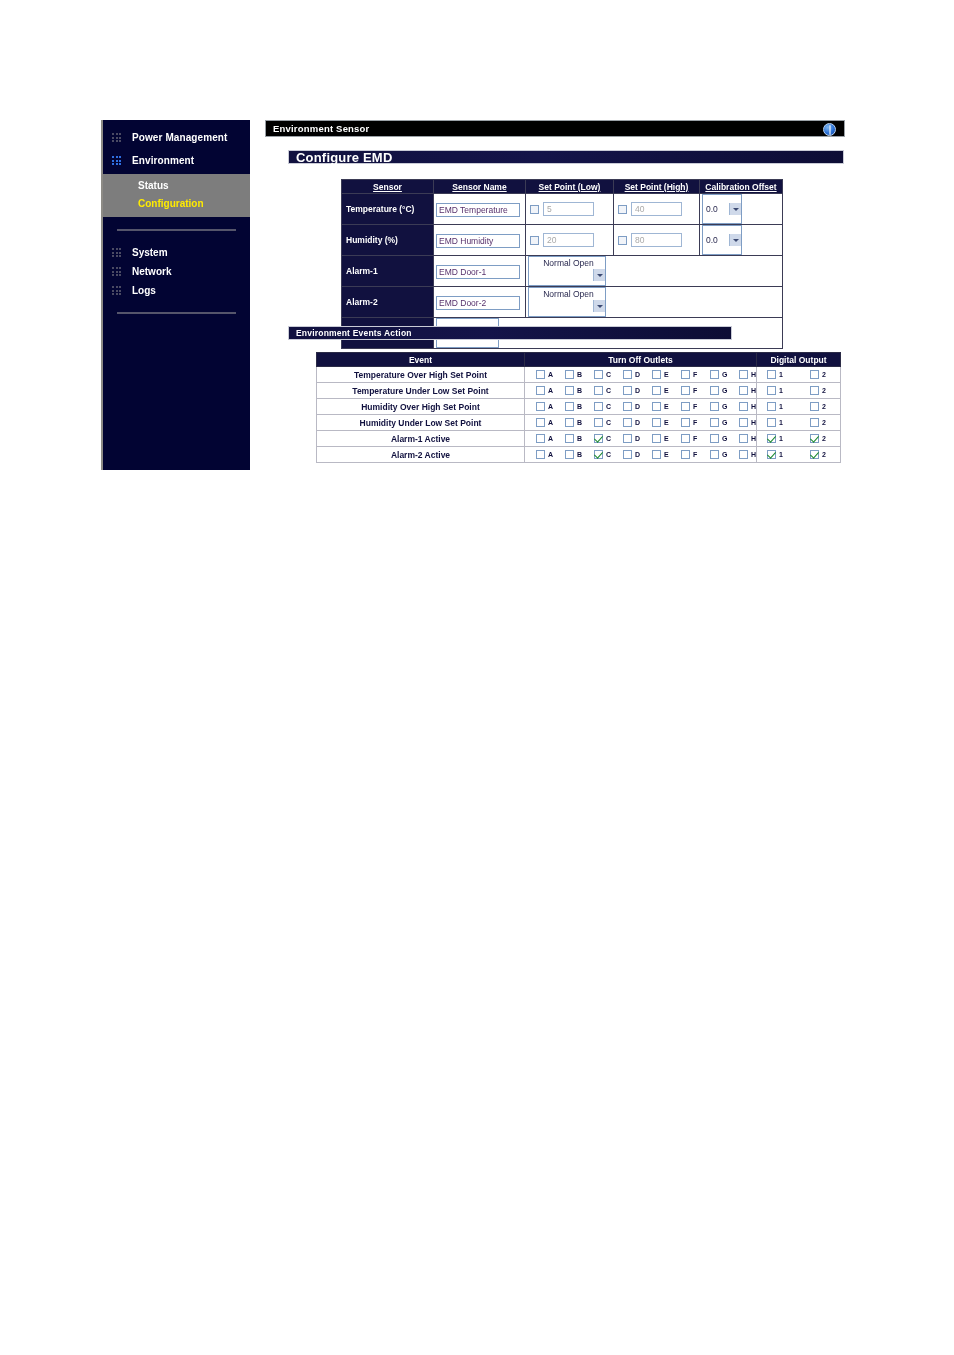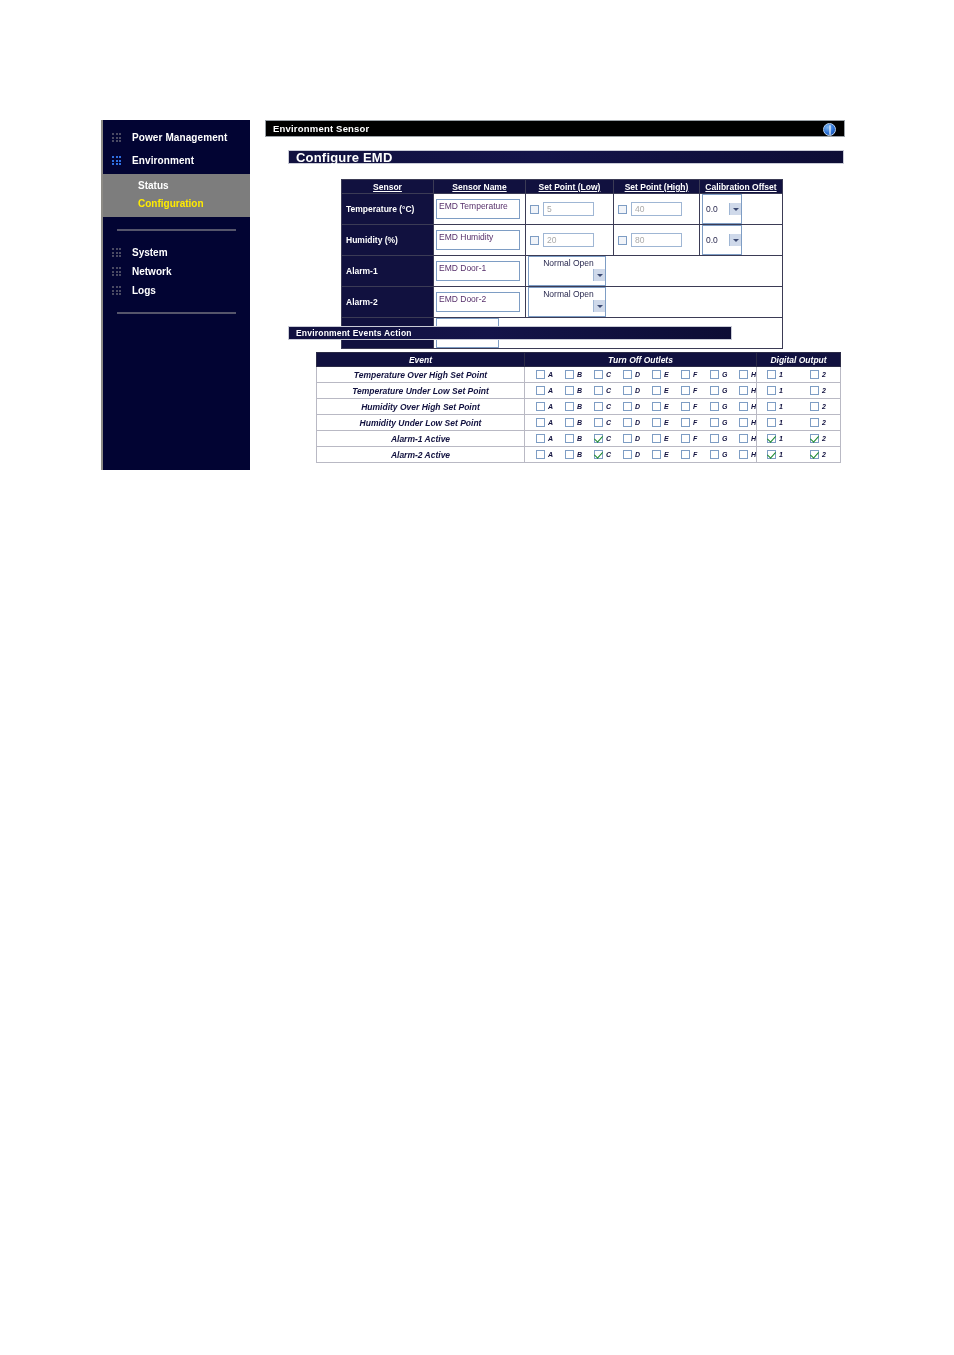--- a/index.html
+++ b/index.html
@@ -178,21 +178,21 @@
     color: #ffffff;
     font-size: 8.5px;
     font-weight: bold;
     padding-left: 4px !important;
     white-space: nowrap;
   }
   .cell { background: #ffffff; padding: 0 2px !important; }
 
   .txtin {
     width: 84px;
-    height: 20px;
+    height: 14px;
     border: 1px solid #7e9dc4;
     background: #ffffff;
     color: #57306b;
     font-family: "Liberation Sans", sans-serif;
     font-size: 8.5px;
     padding: 0 2px;
     line-height: 13px;
     display: inline-block;
     vertical-align: middle;
     overflow: hidden;
@@ -249,21 +249,20 @@
 
   
   #ev-table {
     position: absolute;
     left: 316px;
     top: 352px;
     width: 524px;
     border-collapse: collapse;
     table-layout: fixed;
     background: #ffffff;
-    font-style: italic;
   }
   #ev-table th {
     background: #11113f;
     color: #ffffff;
     font-size: 8.5px;
     font-weight: bold;
     text-align: center;
     height: 14px;
     border: 1px solid #2b2b46;
   }

